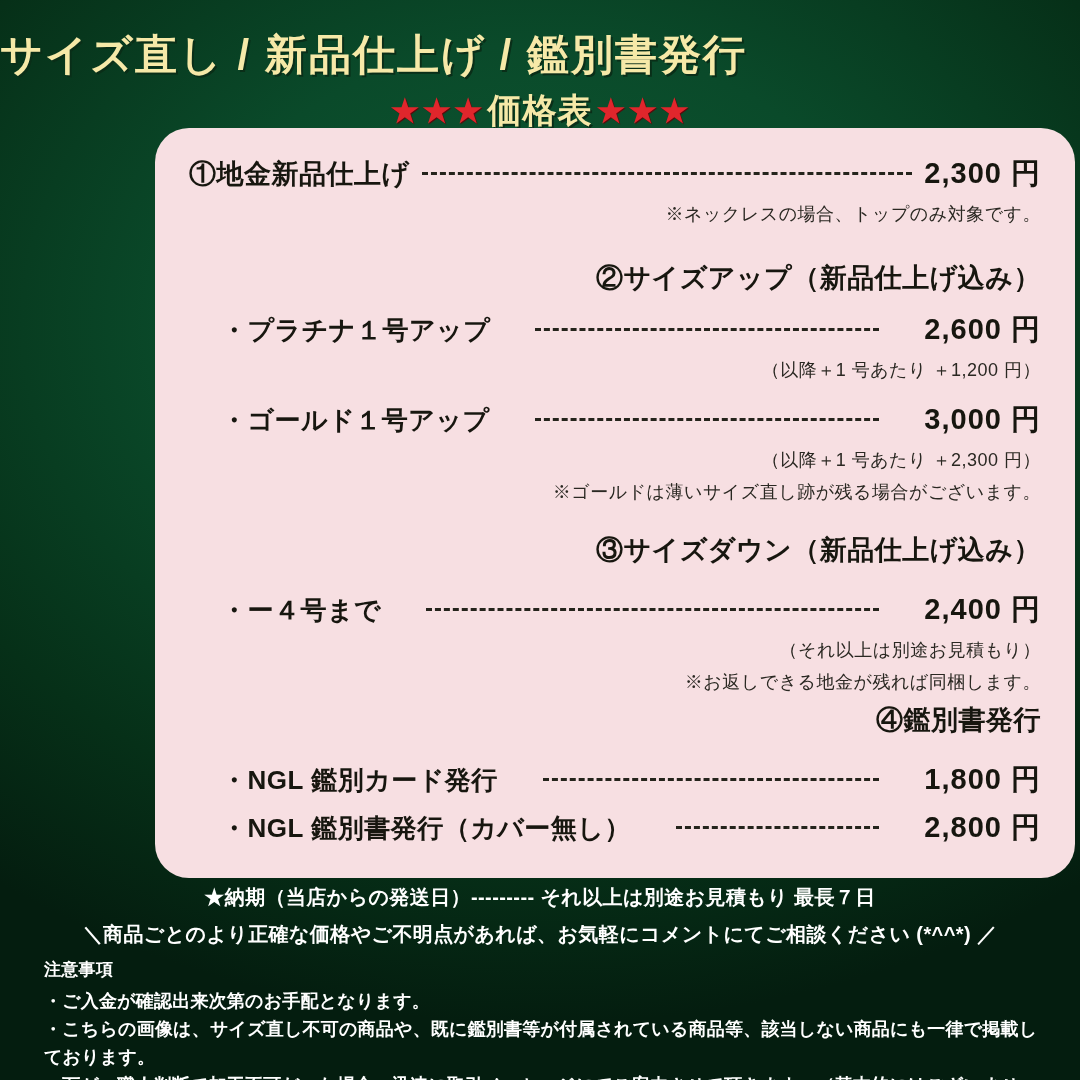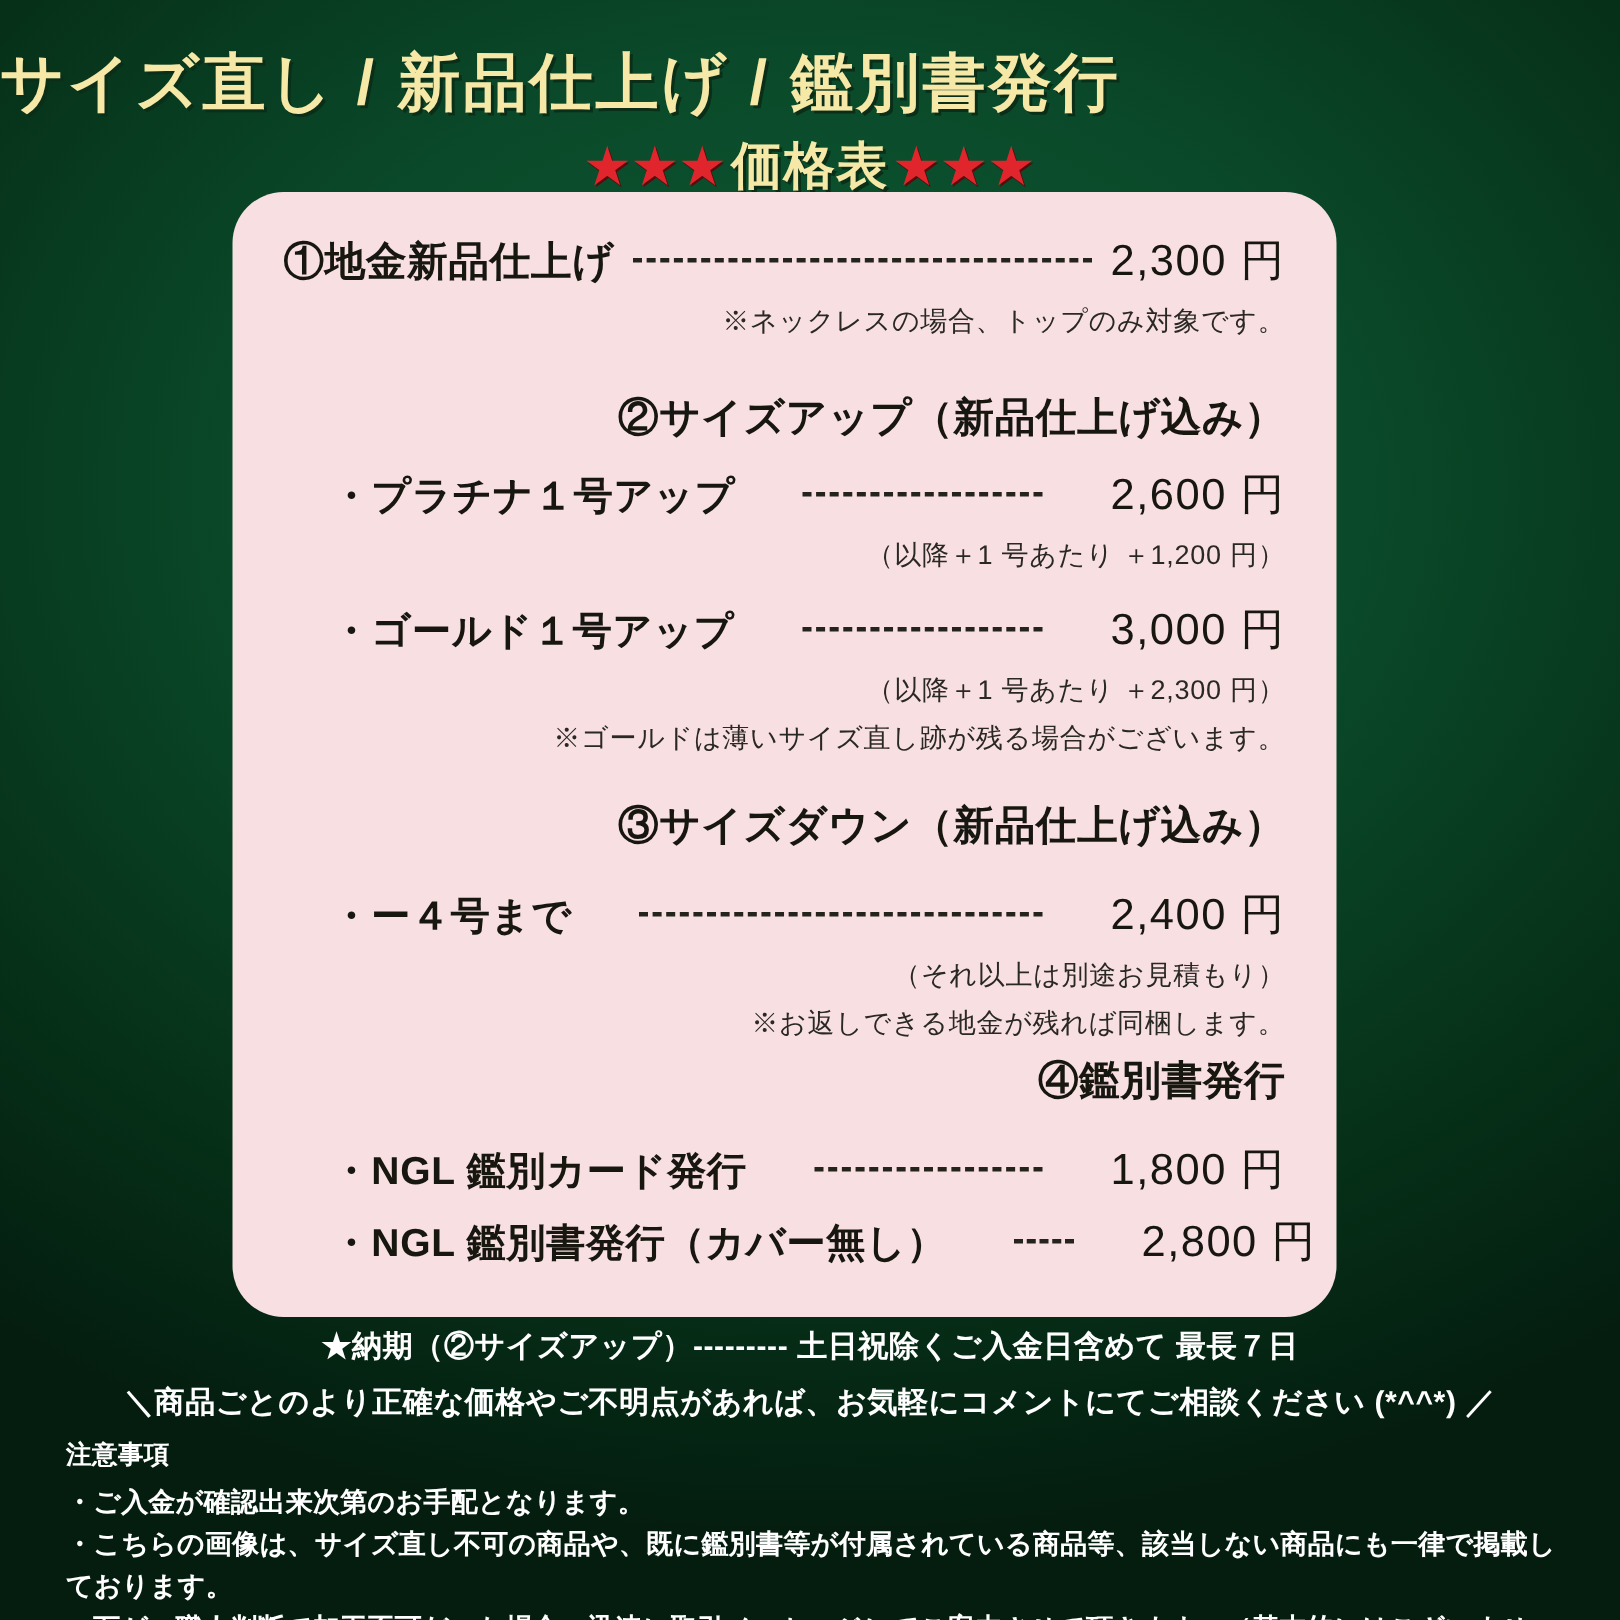--- a/index.html
+++ b/index.html
@@ -56,21 +56,21 @@
   }
   .header-sub-label {
     padding: 0 2px;
   }
 
   
   .card {
     position: absolute;
     left: 155px;
     top: 128px;
-    width: 736px;
+    width: 920px;
     height: 750px;
     background: #f7dfe2;
     border-radius: 34px;
     box-sizing: border-box;
     padding: 26px 34px 10px 34px;
   }
 
   .row {
     display: flex;
     align-items: baseline;
@@ -84,21 +84,21 @@
   }
   .dots {
     flex: 1;
     margin: 0 12px 0 12px;
     border-bottom: 3px dashed #25241c;
     transform: translateY(-8px);
     min-width: 40px;
   }
   .price {
     font-size: 29px;
-    font-weight: normal;
+    font-weight: bold;
     white-space: nowrap;
     letter-spacing: 1px;
   }
   .note {
     font-size: 18px;
     color: #2a2822;
     text-align: right;
     margin-top: 8px;
     letter-spacing: 0.5px;
   }
@@ -243,21 +243,21 @@
     <div class="gap-8"></div>
     <div class="row sub-row">
       <span class="sub-title">・NGL 鑑別書発行（カバー無し）</span>
       <span class="dots"></span>
       <span class="price">2,800 円</span>
     </div>
 
   </div>
 
   <div class="bottom">
-    <div class="lead-line">★納期（②サイズアップ）--------- 土日祝除くご入金日含めて 最長７日</div>
+    <div class="lead-line">★納期（当店からの発送日）--------- それ以上は別途お見積もり 最長７日</div>
     <div class="lead-line2">＼商品ごとのより正確な価格やご不明点があれば、お気軽にコメントにてご相談ください (*^^*) ／</div>
   </div>
 
   <div class="notes-block">
     <div class="notes-head">注意事項</div>
     <div class="notes-line">・ご入金が確認出来次第のお手配となります。</div>
     <div class="notes-line">・こちらの画像は、サイズ直し不可の商品や、既に鑑別書等が付属されている商品等、該当しない商品にも一律で掲載しております。</div>
     <div class="notes-line">・万が一職人判断で加工不可だった場合、迅速に取引メッセージにてご案内させて頂きます。（基本的にはございません）</div>
   </div>
 

